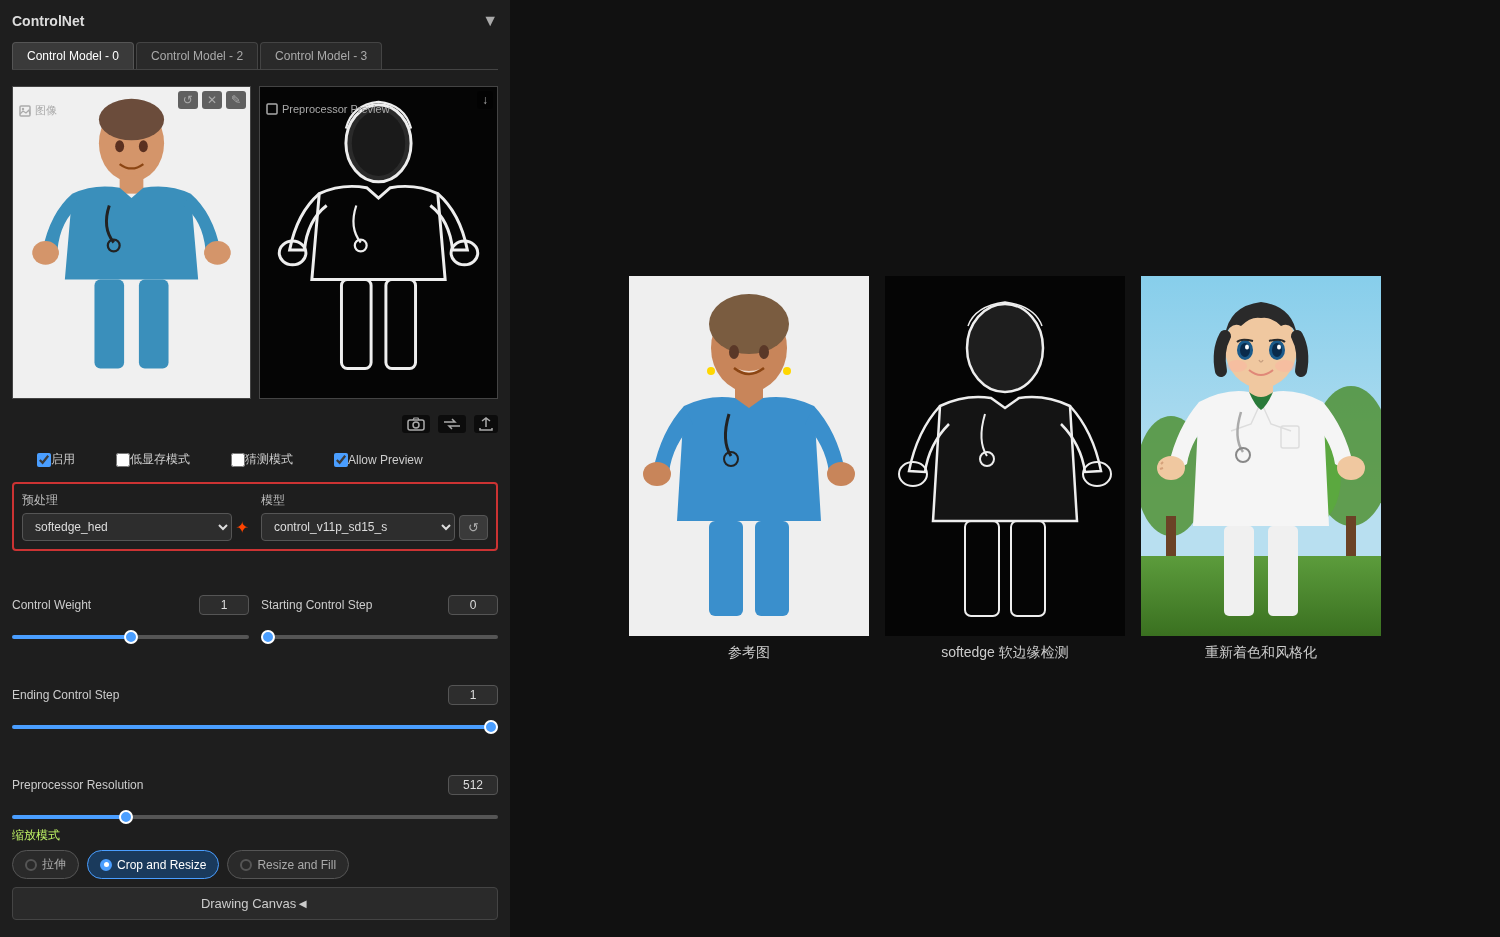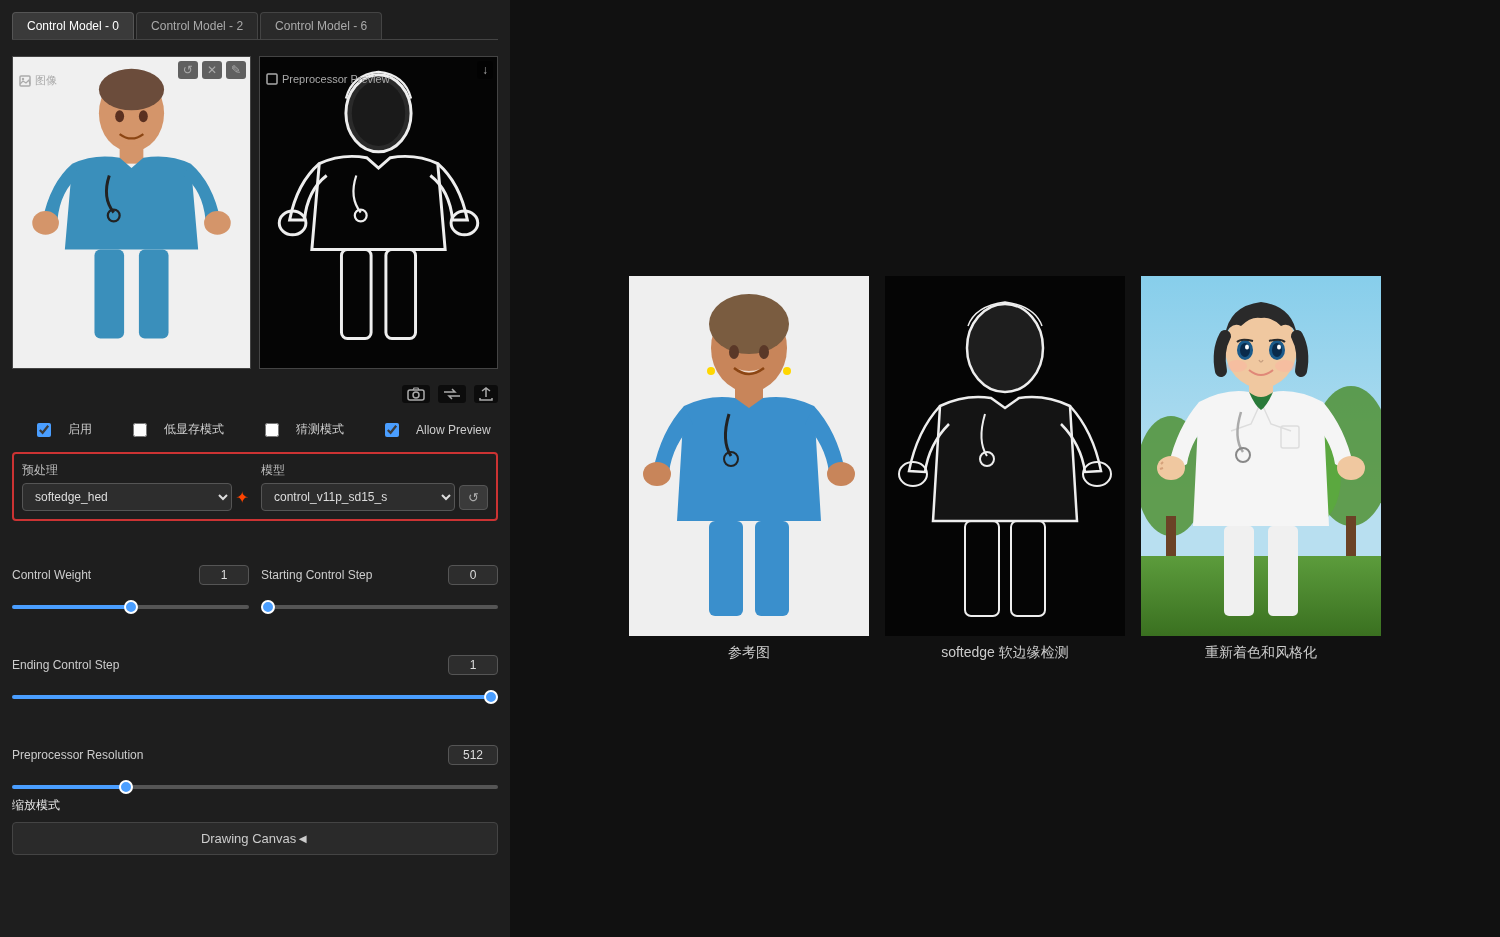--- a/index.html
+++ b/index.html
@@ -134,21 +134,21 @@
       display: flex;
       align-items: center;
       gap: 16px;
       padding: 6px 0;
       flex-wrap: wrap;
     }
 
     .checkbox-item {
       display: flex;
       align-items: center;
-      gap: 17px;
+      gap: 0;
       color: #ccc;
       font-size: 12px;
       padding-left: 25px;
     }
 
     .checkbox-item input[type=checkbox] {
       accent-color: #4a9eff;
       width: 14px;
       height: 14px;
       cursor: pointer;
@@ -271,21 +271,21 @@
     }
 
     
     .scale-mode-section {
       display: flex;
       flex-direction: column;
       gap: 6px;
     }
 
     .scale-label {
-      color: #e5e5e5;
+      color: #bef264;
       font-size: 12px;
     }
 
     .radio-group {
       display: flex;
       gap: 8px;
     }
 
     .radio-btn {
       display: flex;
@@ -376,30 +376,34 @@
     .figure-svg {
       width: 100%;
       height: 100%;
     }
   </style>
 </head>
 <body>
 
 <div class="left-panel">
 
+  <div class="panel-header">
+    <span class="panel-title">ControlNet</span>
+    <span class="panel-arrow">▼</span>
+  </div>
 
   <div class="tabs">
     <div class="tab active">
       <span>Control Model - 0</span>
     </div>
     <div class="tab">
       <span>Control Model - 2</span>
     </div>
     <div class="tab">
-      <span>Control Model - 6</span>
+      <span>Control Model - 3</span>
     </div>
   </div>
 
   <div class="image-previews">
 
     <div class="image-box">
       <div class="image-box-label">
         <svg width="12" height="12" viewBox="0 0 12 12">
             <rect x="1" y="1" width="10" height="10" rx="1" fill="none" stroke="#aaa" stroke-width="1.5"></rect>
             <circle cx="4" cy="4" r="1.2" fill="#aaa"></circle>
@@ -570,20 +574,34 @@
       <div class="slider-header">
         <span class="slider-label">Preprocessor Resolution</span>
         <span class="slider-value">512</span>
       </div>
       <input type="range" min="64" max="2048" value="512" step="1" style="--val: 22.58064516129032%; background: linear-gradient(to right, rgb(74, 158, 255) 0%, rgb(74, 158, 255) 22.5806%, rgb(85, 85, 85) 22.5806%, rgb(85, 85, 85) 100%);">
     </div>
   </div>
 
   <div class="scale-mode-section">
     <span class="scale-label">缩放模式</span>
+    <div class="radio-group">
+      <div class="radio-btn">
+        <div class="radio-dot"></div>
+        <span>拉伸</span>
+      </div>
+      <div class="radio-btn active">
+        <div class="radio-dot active"></div>
+        <span>Crop and Resize</span>
+      </div>
+      <div class="radio-btn">
+        <div class="radio-dot"></div>
+        <span>Resize and Fill</span>
+      </div>
+    </div>
   </div>
 
   <div class="drawing-canvas-row">
     <span>Drawing Canvas</span>
     <span>◄</span>
   </div>
 
 </div>
 
 <div class="right-panel">

